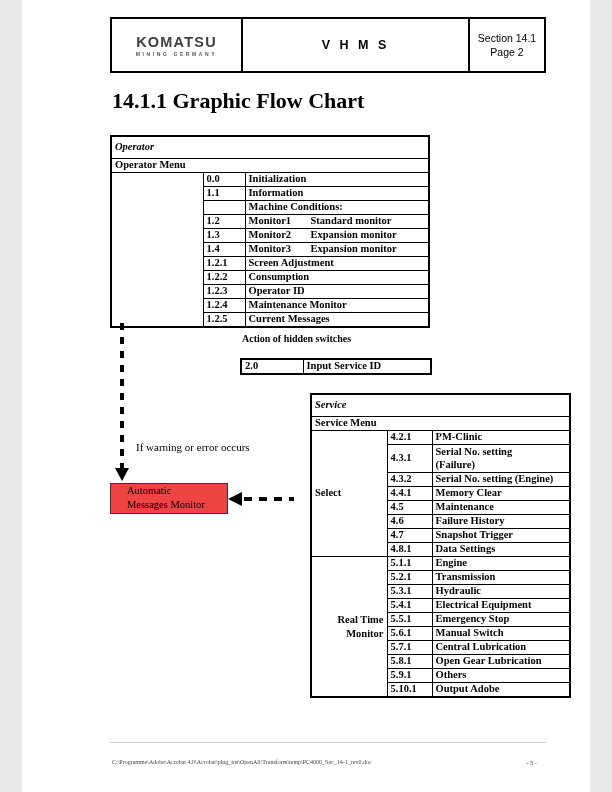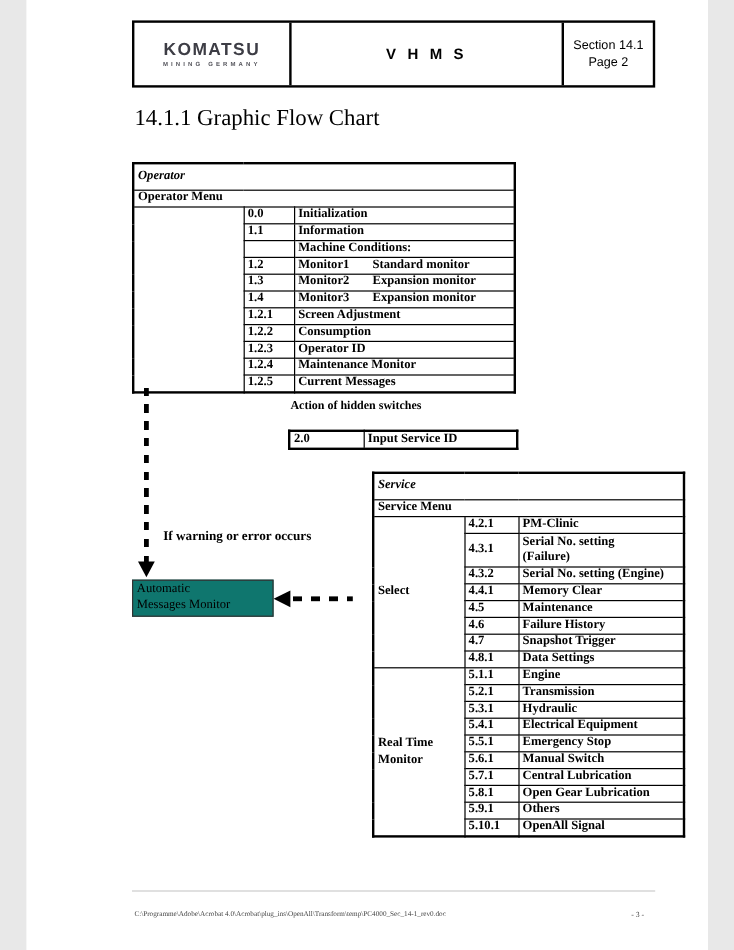--- a/index.html
+++ b/index.html
@@ -18,44 +18,44 @@
   .hcell { display:flex; flex-direction:column; justify-content:center; align-items:center; box-sizing:border-box; }
   .logo-cell { width:129px; }
   .logo-main { font-family:"Liberation Sans", sans-serif; font-weight:900; font-size:14.5px; letter-spacing:1.2px; color:#3d3d45; }
   .logo-sub  { font-family:"Liberation Sans", sans-serif; font-weight:bold; font-size:5px; letter-spacing:2.6px; color:#55555c; margin-top:1px; }
   .title-cell { flex:1; border-left:2px solid #000; border-right:2px solid #000;
     font-family:"Liberation Sans", sans-serif; font-weight:bold; font-size:12.5px; line-height:1.35; text-align:center; }
   .vhms { letter-spacing:3px; }
   .section-cell { width:74px; font-family:"Liberation Sans", sans-serif; font-weight:normal; font-size:10.5px; line-height:1.35; text-align:center; }
 
   
-  .page-title { position:absolute; left:90px; top:88px; margin:0; font-size:19px; font-weight:normal; }
+  .page-title { position:absolute; left:90px; top:88px; margin:0; font-size:22px; font-weight:bold; }
 
   
   table.doc { position:absolute; border-collapse:collapse; table-layout:fixed; background:#fff; }
   table.doc { border:2px solid #000; }
   table.doc td {
     border:1.5px solid #000; padding:0 3px; font-weight:bold; font-size:10.5px;
     line-height:1.2; overflow:hidden; white-space:nowrap; vertical-align:middle;
   }
   td.t-title { font-size:16px; height:21px;font-style:italic; }
   td.t-sub   { font-size:11px; height:13px; }
   tr.mrow td { height:13px; }
   tr.dbl  td { height:27px; }
   td.spacer, td.group { vertical-align:top; }
-  td.group div { line-height:1.25; }
+  td.group div { line-height:1.25;text-align:right; }
   .op-table  { left:88px;  top:135px; width:320px; }
   .svc-table { left:272px; top:393px; width:261px;margin-left:16px; }
   .mini-table{ left:218px; top:358px; width:192px; }
   .mini-table td { height:13px; }
   .lbl { display:inline-block; min-width:62px; }
   td.labelcell div { white-space:nowrap; }
 
   .caption { position:absolute; left:220px; top:333px; font-weight:bold; font-size:10px; }
-  .warning-label { position:absolute; left:114px; top:441px; font-weight:bold; font-size:11px; }
+  .warning-label { position:absolute; left:114px; top:441px; font-weight:normal; font-size:11px; }
 
   
   .v-dash {
     position:absolute; left:98px; top:323px; width:4px; height:146px;
     background:repeating-linear-gradient(to bottom, #000 0 7px, transparent 7px 14px);
   }
   .arrow-down {
     position:absolute; left:93px; top:468px; width:0; height:0;
     border-left:7px solid transparent; border-right:7px solid transparent; border-top:13px solid #000;
   }
@@ -63,21 +63,21 @@
     position:absolute; left:222px; top:497px; width:50px; height:4px;
     background:repeating-linear-gradient(to right, #000 0 8px, transparent 8px 15px);
   }
   .arrow-left {
     position:absolute; left:206px; top:492px; width:0; height:0;
     border-top:7px solid transparent; border-bottom:7px solid transparent; border-right:14px solid #000;
   }
   .monitor-box {
     position:absolute; left:88px; top:483px; width:118px; height:31px;
     border:1.5px solid #333; box-sizing:border-box; font-size:10.5px; line-height:1.35;
-    padding:0 3px; background:#0f766e;
+    padding:0 16px; background:#ef4444;
   }
 
   
   .footer-line { position:absolute; left:88px; top:742px; width:436px; height:1px; background:#cccccc; }
   .footer-path { position:absolute; left:90px;  top:759px; font-size:6px;   color:#444; white-space:nowrap; }
   .footer-page { position:absolute; left:504px; top:759px; font-size:6.5px; color:#444; }
 </style>
 </head>
 <body>
 
@@ -282,21 +282,21 @@
       <tr class="mrow">
         <td>5.8.1</td>
         <td class="labelcell">Open Gear Lubrication</td>
       </tr>
       <tr class="mrow">
         <td>5.9.1</td>
         <td class="labelcell">Others</td>
       </tr>
       <tr class="mrow">
         <td>5.10.1</td>
-        <td class="labelcell">OpenAll Signal</td>
+        <td class="labelcell">Output Adobe</td>
       </tr>
     </tbody>
   </table>
 
   <div class="footer-line"></div>
   <div class="footer-path">C:\Programme\Adobe\Acrobat 4.0\Acrobat\plug_ins\OpenAll\Transform\temp\PC4000_Sec_14-1_rev0.doc</div>
   <div class="footer-page">- 3 -</div>
 
 </div>
 

